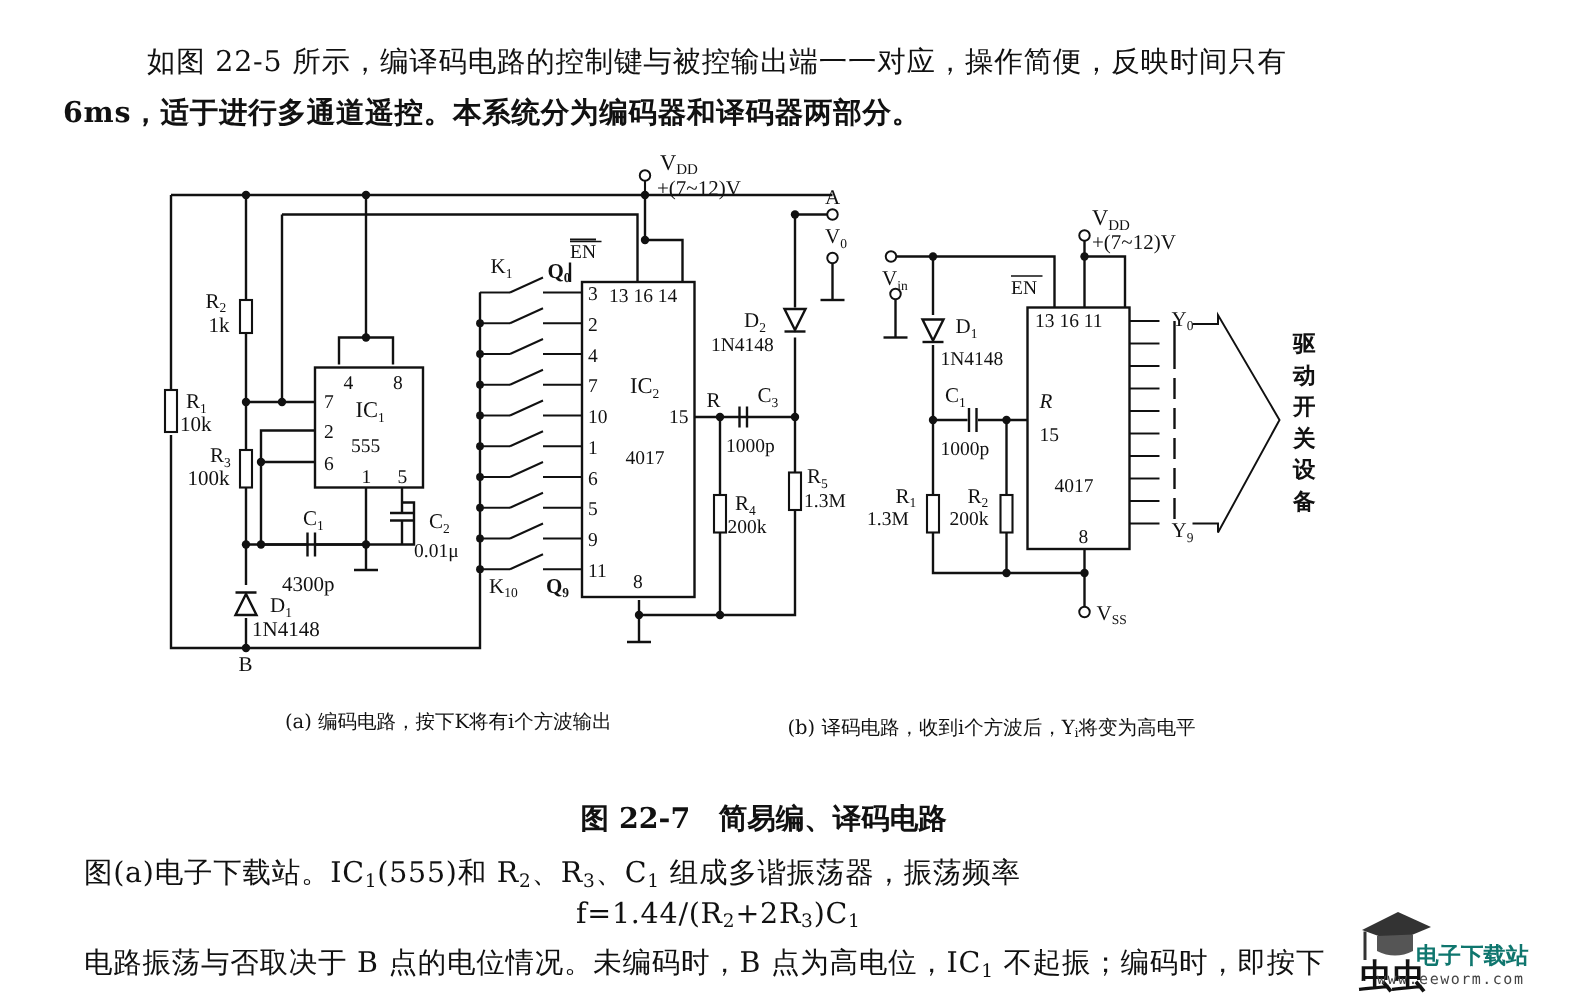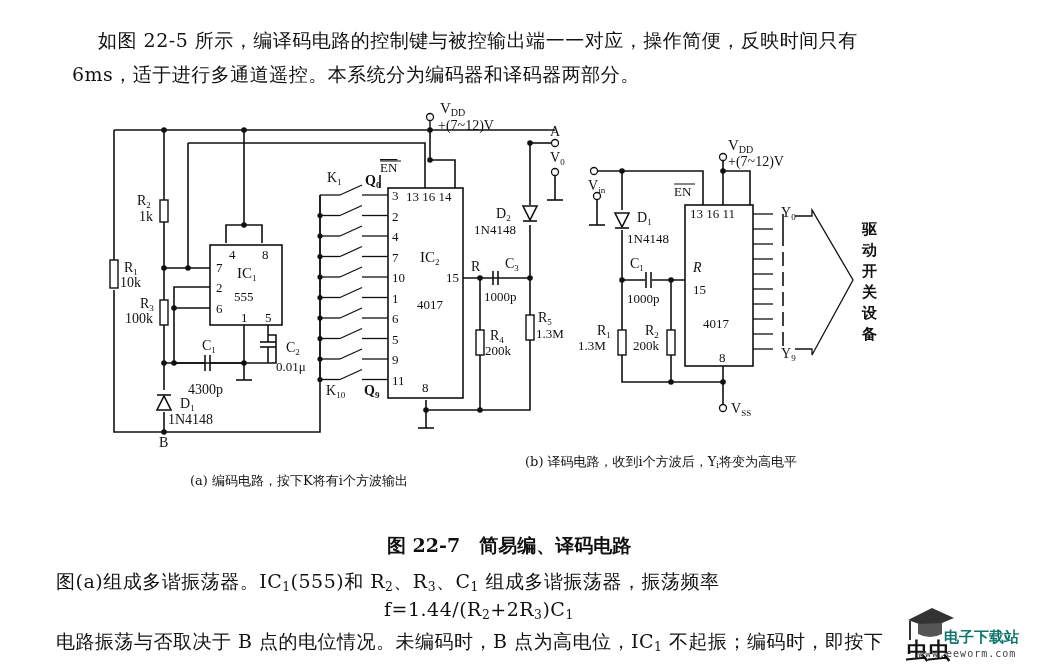--- a/index.html
+++ b/index.html
@@ -1,26 +1,26 @@
 <!DOCTYPE html>
 <html><head>
 <meta charset="utf-8">
 <style>
   html, body { margin: 0; padding: 0; background: #ffffff; }
   body { width: 1056px; height: 664px; position: relative; overflow: hidden;
          font-family: "DejaVu Serif", serif; color: #111; }
   .para { position: absolute; font-size: 19px; letter-spacing: 0.5px; white-space: nowrap;
           font-family: "DejaVu Serif", serif; }
   #p1 { left: 98px; top: 28px; }
-  #p2 { left: 72px; top: 62px; }
+  #p2 { left: 42px; top: 62px; font-weight: bold; }
   #schem { position: absolute; left: 0; top: 95px; }
   svg text { font-family: "Liberation Serif", serif; fill: #111; }
   .cap { position: absolute; font-size: 13px; white-space: nowrap; }
   #capA { left: 190px; top: 472px; }
-  #capB { left: 525px; top: 453px; }
+  #capB { left: 525px; top: 476px; }
   #figt { left: 387px; top: 533px; font-size: 19px; font-weight: bold; }
   #p3 { left: 56px; top: 569px; }
   #p4 { left: 384px; top: 598px; }
   #p5 { left: 56px; top: 629px; }
   .sub { font-size: 0.65em; vertical-align: -0.25em; }
   #wm { position: absolute; left: 898px; top: 606px; width: 160px; height: 58px; }
   #wm-cn { position: absolute; left: 46px; top: 22px; font-size: 15px; color:#0f766e;
            font-family: "DejaVu Sans", sans-serif; font-weight: bold; white-space: nowrap; }
   #wm-url { position: absolute; left: 20px; top: 42px; font-size: 10px; color:#444;
             font-family: "DejaVu Sans Mono", monospace; letter-spacing: 1px; white-space: nowrap; }
@@ -341,21 +341,21 @@
       <text x="862" y="297" font-size="15" font-weight="bold">关</text>
       <text x="862" y="318" font-size="15" font-weight="bold">设</text>
       <text x="862" y="339" font-size="15" font-weight="bold">备</text>
     </g>
 </svg>
 
 <div id="capA" class="cap">(a) 编码电路，按下K将有i个方波输出</div>
 <div id="capB" class="cap"><span>(b) 译码电路，收到i个方波后，Y</span><span class="sub">i</span><span>将变为高电平</span></div>
 <div id="figt" class="cap">图 22-7　简易编、译码电路</div>
 
-<div id="p3" class="para"><span>图(a)组成多谐振荡器。IC</span><span class="sub">1</span><span>(555)和 R</span><span class="sub">2</span><span>、R</span><span class="sub">3</span><span>、C</span><span class="sub">1</span><span> 组成多谐振荡器，振荡频率</span></div>
+<div id="p3" class="para"><span>图(a)电子下载站。IC</span><span class="sub">1</span><span>(555)和 R</span><span class="sub">2</span><span>、R</span><span class="sub">3</span><span>、C</span><span class="sub">1</span><span> 组成多谐振荡器，振荡频率</span></div>
 <div id="p4" class="para"><span>f=1.44/(R</span><span class="sub">2</span><span>+2R</span><span class="sub">3</span><span>)C</span><span class="sub">1</span></div>
 <div id="p5" class="para"><span>电路振荡与否取决于 B 点的电位情况。未编码时，B 点为高电位，IC</span><span class="sub">1</span><span> 不起振；编码时，即按下</span></div>
 
 <div id="wm">
   <svg width="60" height="58" style="position:absolute;left:0;top:0">
     <polygon points="10,14 34,2 56,12 32,22" fill="#333"></polygon>
     <path d="M20,18 L20,28 Q32,34 44,28 L44,17" fill="#555"></path>
     <line x1="12" y1="15" x2="12" y2="34" stroke="#333" stroke-width="2"></line>
     <text x="8" y="52" font-size="22" fill="#d9251d" font-weight="bold">虫虫</text>
   </svg>

